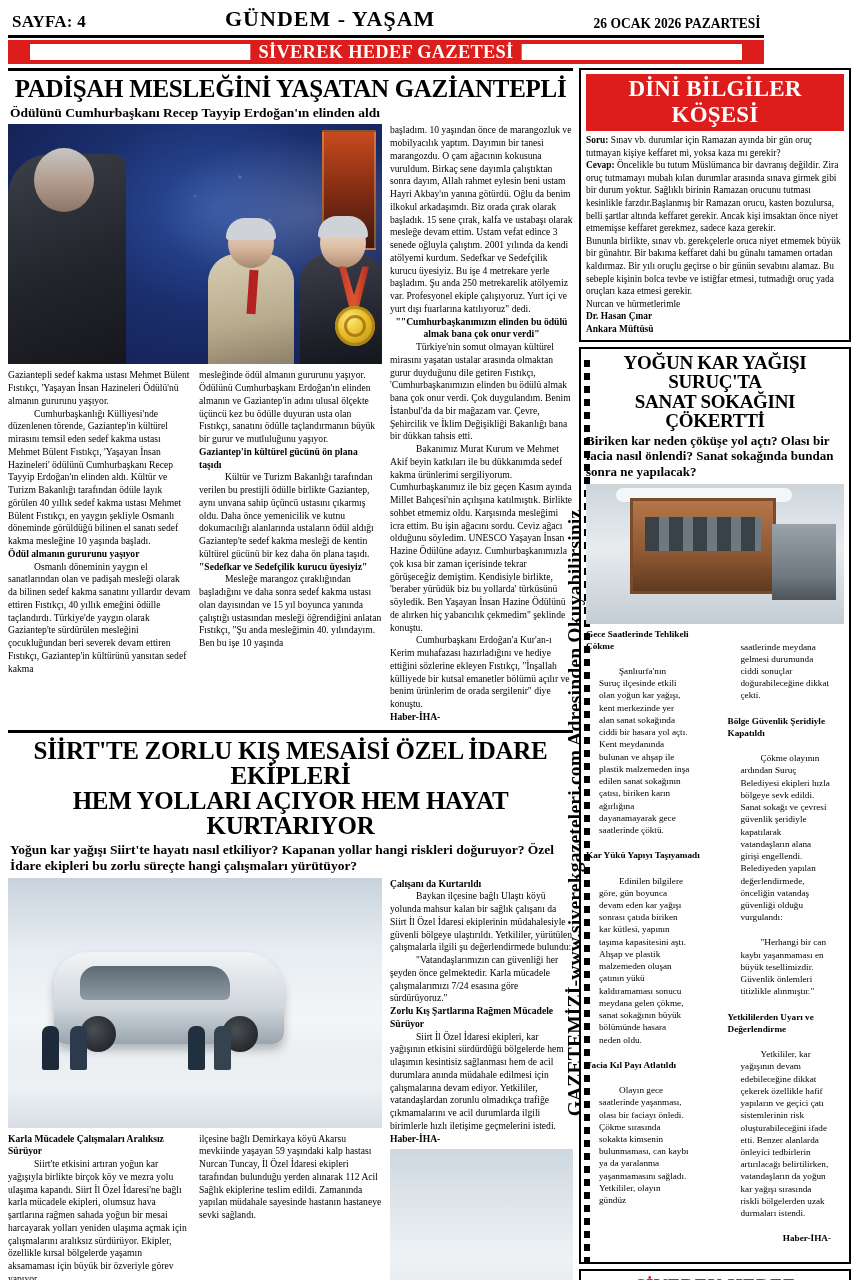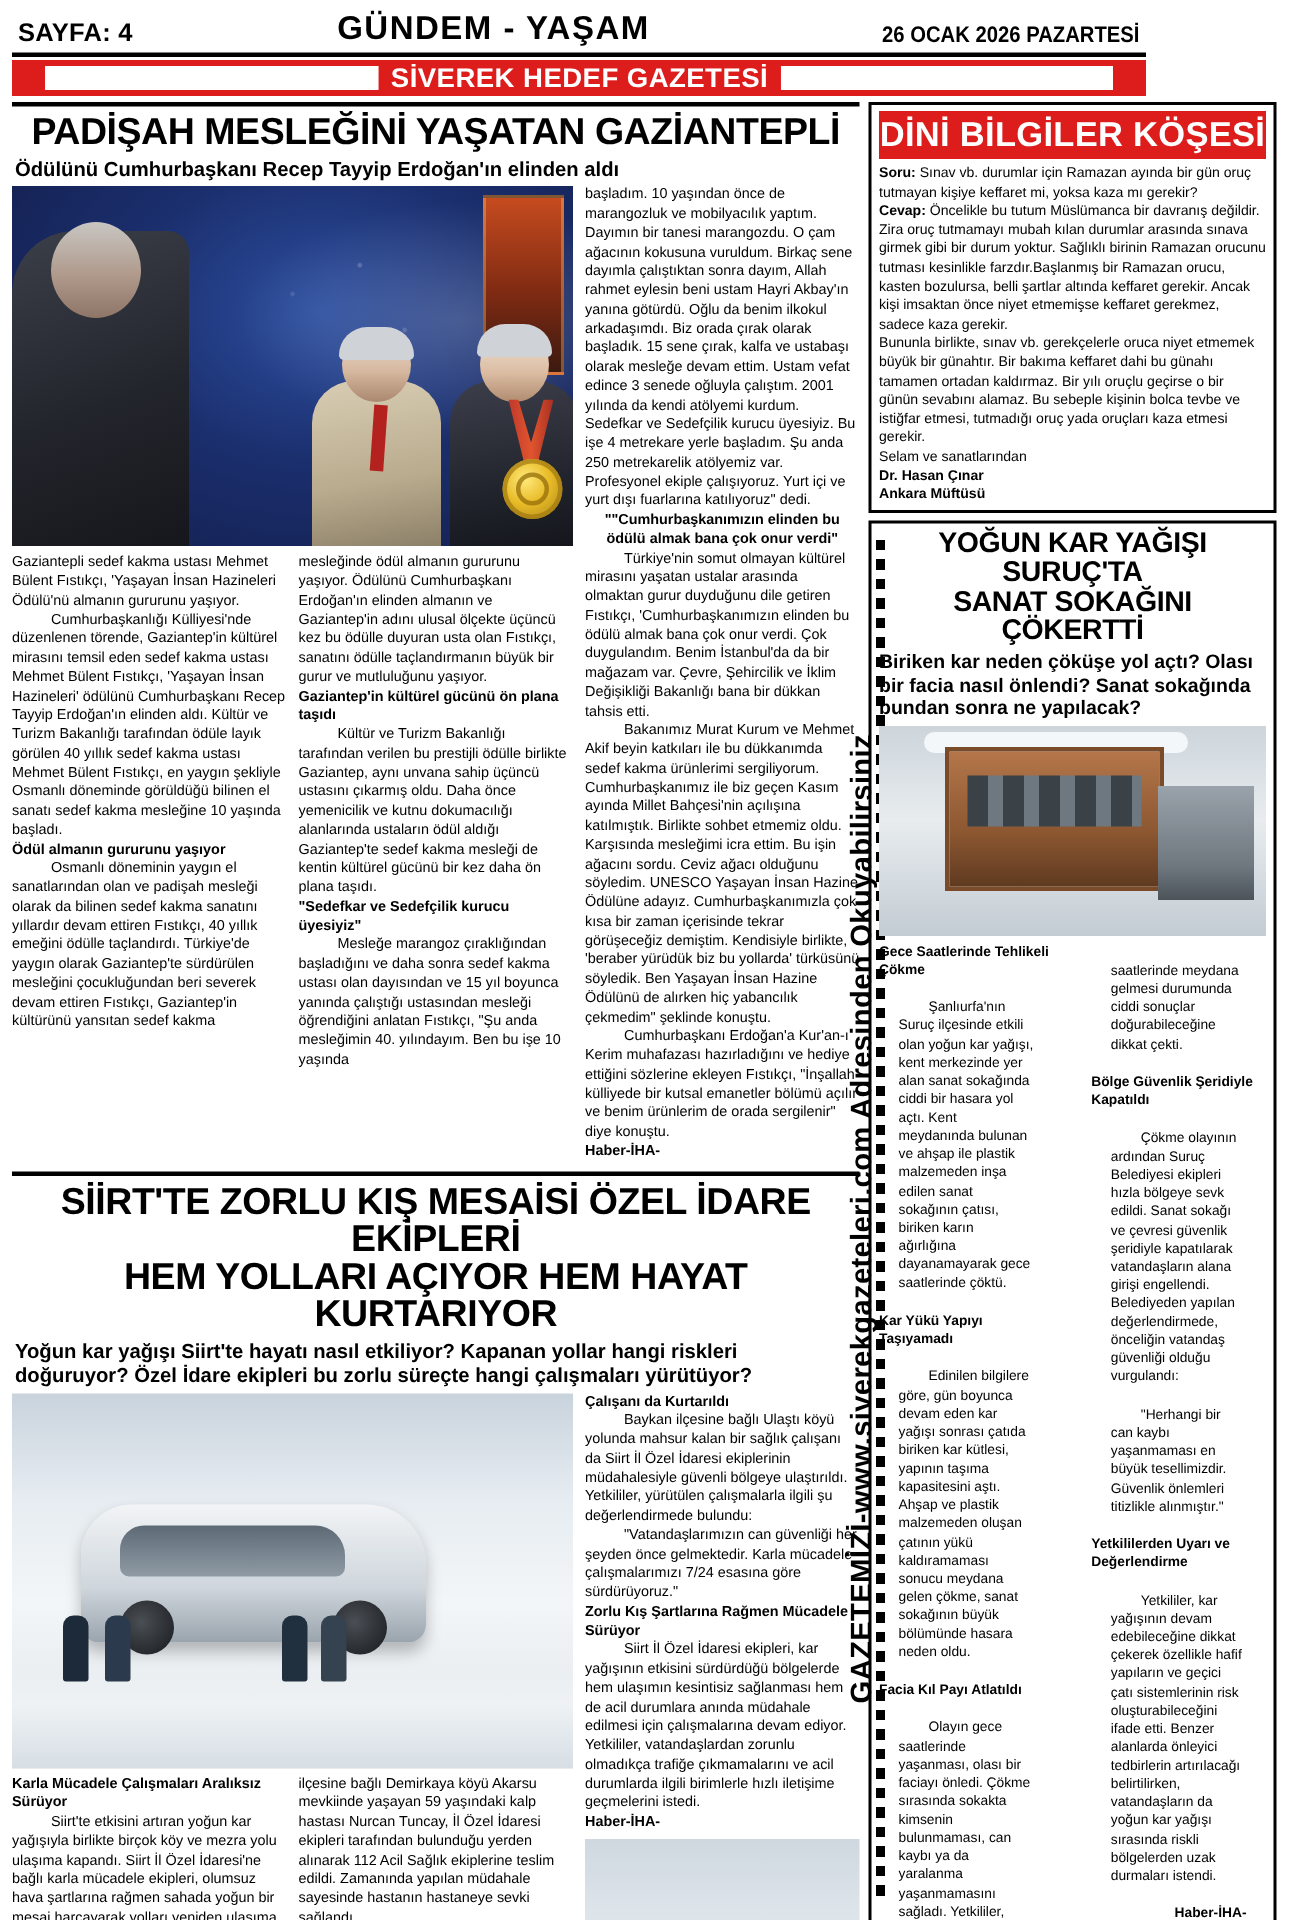--- a/index.html
+++ b/index.html
@@ -3,21 +3,21 @@
 <meta charset="utf-8">
 <style>
   * { box-sizing: border-box; margin: 0; padding: 0; }
   html, body {
     width: 862px; height: 1280px;
     background: #fff;
     font-family: "Liberation Sans", sans-serif;
     color: #000;
     overflow: hidden;
   }
-  .page { width: 772px; height: 1280px; position: relative; padding: 6px 8px 4px 8px; }
+  .page { width: 772px; height: 1280px; position: relative; padding: 6px 8px 4px 8px; font-family: Liberation Serif, serif; }
 
   
   .topbar { display: flex; align-items: flex-end; justify-content: space-between; height: 26px; padding: 0 4px; }
   .topbar .page-num { font-weight: bold; font-size: 17px; letter-spacing: .2px; }
   .topbar .section { font-weight: bold; font-size: 22px; letter-spacing: 1px; }
   .topbar .date { font-weight: bold; font-size: 15px; font-stretch: condensed; transform: scaleX(.9); transform-origin: right bottom; }
 
   .rule-thick { height: 3px; background: #000; margin-top: 3px; }
 
   
@@ -362,21 +362,21 @@
     </div>
 
     <div class="right-block">
 
       <div class="box">
         <div class="redbox-head">DİNİ BİLGİLER KÖŞESİ</div>
         <div class="dini-text">
           <p><b>Soru:</b><span> Sınav vb. durumlar için Ramazan ayında bir gün oruç tutmayan kişiye keffaret mi, yoksa kaza mı gerekir?</span></p>
           <p><b>Cevap:</b><span> Öncelikle bu tutum Müslümanca bir davranış değildir. Zira oruç tutmamayı mubah kılan durumlar arasında sınava girmek gibi bir durum yoktur. Sağlıklı birinin Ramazan orucunu tutması kesinlikle farzdır.Başlanmış bir Ramazan orucu, kasten bozulursa, belli şartlar altında keffaret gerekir. Ancak kişi imsaktan önce niyet etmemişse keffaret gerekmez, sadece kaza gerekir.</span></p>
           <p>Bununla birlikte, sınav vb. gerekçelerle oruca niyet etmemek büyük bir günahtır. Bir bakıma keffaret dahi bu günahı tamamen ortadan kaldırmaz. Bir yılı oruçlu geçirse o bir günün sevabını alamaz. Bu sebeple kişinin bolca tevbe ve istiğfar etmesi, tutmadığı oruç yada oruçları kaza etmesi gerekir.</p>
-          <p>Selam ve sanatlarından</p>
+          <p>Nurcan ve hürmetlerimle</p>
           <p style="font-weight:bold">Dr. Hasan Çınar</p>
           <p style="font-weight:bold">Ankara Müftüsü</p>
         </div>
       </div>
 
       <div class="box" style="margin-top:5px;">
         <div class="headline-sm">
           <span>YOĞUN KAR YAĞIŞI SURUÇ'TA</span><br>
           <span>SANAT SOKAĞINI ÇÖKERTTİ</span>
         </div>

